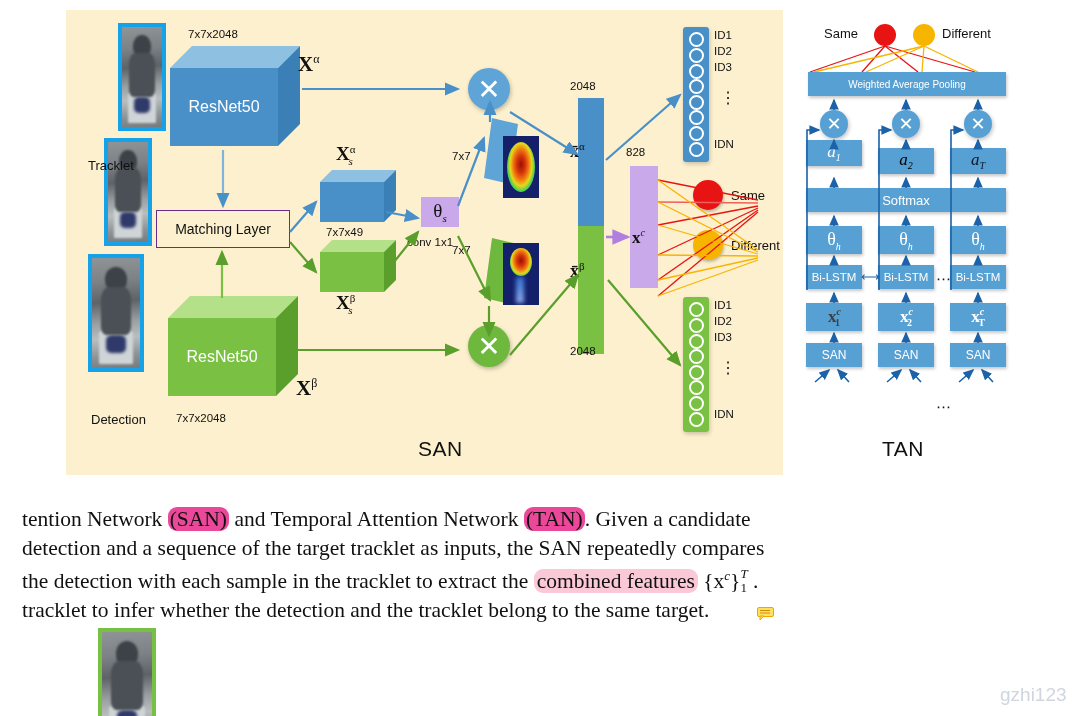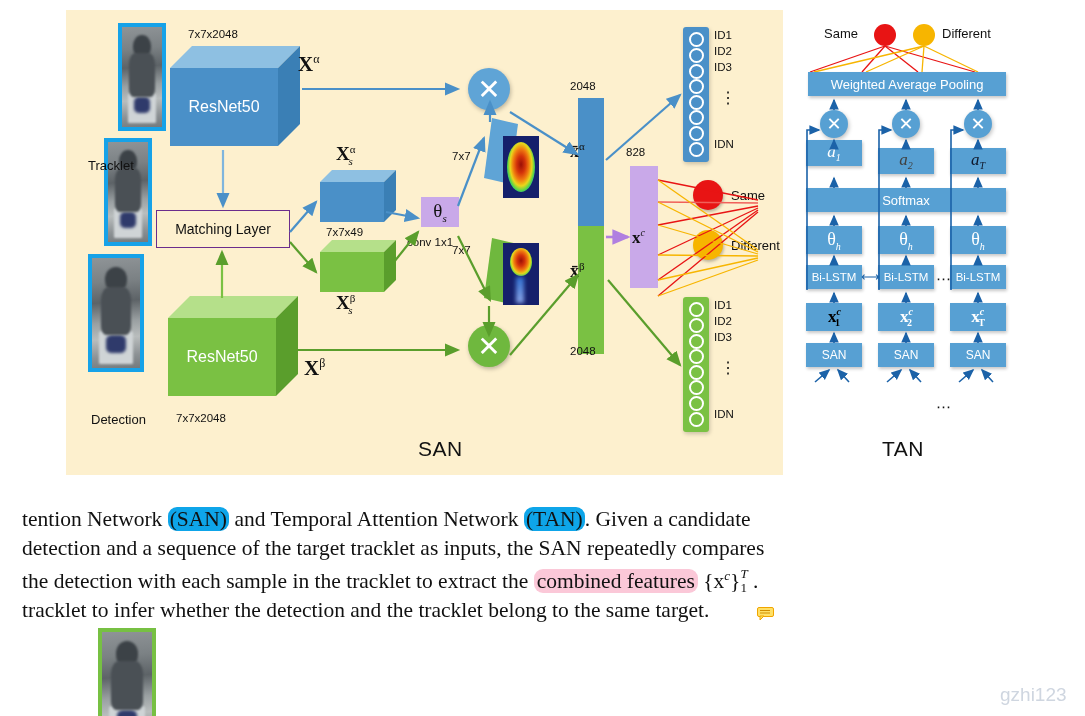--- a/index.html
+++ b/index.html
@@ -36,21 +36,21 @@
   .idcol .node{width:15px;height:15px;border:2px solid #fff;border-radius:50%;box-sizing:border-box;}
 
   
   .tbox{position:absolute;background:#57a0d3;box-shadow:1px 2px 3px rgba(0,0,0,.22);
         display:flex;align-items:center;justify-content:center;color:#fff;}
 
   
   #caption{position:absolute;left:22px;top:505px;width:1045px;
            font-family:"Liberation Serif",serif;font-size:21.5px;line-height:28.6px;color:#111;}
   #caption .ln{display:block;white-space:nowrap;}
-  .hl-purple{background:#0ea5e9;border-radius:9px;padding:0 2px;}
+  .hl-purple{background:#ec4899;border-radius:9px;padding:0 2px;}
   .hl-pink{background:#fbc8d8;border-radius:9px;padding:0 3px;}
   .bold{font-weight:bold;}
   .note-icon{position:absolute;left:757px;top:607px;width:17px;height:13px;}
   .wm{position:absolute;color:#cfd6e0;font-family:"Liberation Sans",sans-serif;font-size:19px;white-space:nowrap;}
 </style>
 </head>
 <body>
 
 <div id="fig">
 
@@ -92,21 +92,21 @@
       <polygon points="108,22 130,0 130,78 108,100" fill="#5a9e2c"></polygon>
       <rect x="0" y="22" width="108" height="78" fill="#7ac143"></rect>
     </svg>
     <div class="abs" style="left:0;top:52px;width:108px;text-align:center;color:#fff;font-size:16px;">ResNet50</div>
   </div>
   <div class="abs lbl-sm" style="left:176px;top:412px;">7x7x2048</div>
 
   <div class="abs mathserif" style="left:298px;top:52px;font-size:21px;">
     <span class="bold">X</span><sup style="font-size:12px;">α</sup>
   </div>
-  <div class="abs mathserif" style="left:296px;top:356px;font-size:21px;margin-left:8px;">
+  <div class="abs mathserif" style="left:296px;top:376px;font-size:21px;">
     <span class="bold">X</span><sup style="font-size:12px;">β</sup>
   </div>
 
   <div class="abs" style="left:156px;top:210px;width:132px;height:36px;border:1.6px solid #6b2d8c;background:#fdf0ce;
               display:flex;align-items:center;justify-content:center;">
     <span class="lbl" style="font-size:14px;">Matching Layer</span>
   </div>
 
   <div class="abs" style="left:320px;top:170px;width:76px;height:52px;">
     <svg width="76" height="52" viewBox="0 0 76 52">
@@ -291,39 +291,39 @@
       <line x1="85" y1="2" x2="62" y2="28" stroke="#e81414"></line>
       <line x1="85" y1="2" x2="118" y2="28" stroke="#e81414"></line>
       <line x1="85" y1="2" x2="175" y2="28" stroke="#e81414"></line>
       <line x1="124" y1="2" x2="14" y2="28" stroke="#f7b500"></line>
       <line x1="124" y1="2" x2="66" y2="28" stroke="#f7b500"></line>
       <line x1="124" y1="2" x2="122" y2="28" stroke="#f7b500"></line>
       <line x1="124" y1="2" x2="178" y2="28" stroke="#f7b500"></line>
     </g>
   </svg>
 
-  <div class="tbox" style="left:808px;top:72px;width:198px;height:24px;font-size:13px;">
+  <div class="tbox" style="left:808px;top:72px;width:198px;height:24px;font-size:10px;">
     <span>Weighted Average Pooling</span>
   </div>
 
   <div class="opnode" style="left:820px;top:110px;width:28px;height:28px;background:#57a0d3;font-size:18px;">
     <span>✕</span>
     </div>
   <div class="opnode" style="left:892px;top:110px;width:28px;height:28px;background:#57a0d3;font-size:18px;">
     <span>✕</span>
     </div>
   <div class="opnode" style="left:964px;top:110px;width:28px;height:28px;background:#57a0d3;font-size:18px;">
     <span>✕</span>
     </div>
 
   <div class="tbox" style="left:806px;top:140px;width:56px;height:26px;">
     <span class="mathserif" style="font-size:17px;font-style:italic;color:#fff;"><span>a</span><sub style="font-size:10px;">1</sub></span>
   </div>
   <div class="tbox" style="left:878px;top:148px;width:56px;height:26px;">
-    <span class="mathserif" style="font-size:17px;font-style:italic;color:#404040;"><span>a</span><sub style="font-size:10px;">2</sub></span>
+    <span class="mathserif" style="font-size:17px;font-style:italic;color:#000000;"><span>a</span><sub style="font-size:10px;">2</sub></span>
   </div>
   <div class="tbox" style="left:950px;top:148px;width:56px;height:26px;">
     <span class="mathserif" style="font-size:17px;font-style:italic;color:#0f172a;"><span>a</span><sub style="font-size:10px;">T</sub></span>
   </div>
 
   <div class="tbox" style="left:806px;top:188px;width:200px;height:24px;font-size:13px;">
     <span>Softmax</span>
   </div>
 
   <div class="tbox" style="left:806px;top:226px;width:56px;height:28px;">
@@ -342,21 +342,21 @@
   <div class="tbox" style="left:878px;top:265px;width:56px;height:24px;font-size:11.5px;">
     <span>Bi-LSTM</span>
     </div>
   <div class="tbox" style="left:950px;top:265px;width:56px;height:24px;font-size:11.5px;">
     <span>Bi-LSTM</span>
     </div>
   <div class="abs lbl-sm" style="left:936px;top:270px;font-size:15px;color:#111;">⋯</div>
   <div class="abs" style="left:861px;top:269px;font-size:13px;color:#1b62a8;">⟷</div>
 
   <div class="tbox" style="left:806px;top:303px;width:56px;height:28px;">
-    <span class="mathserif bold" style="font-size:17px;color:#000000;"><span>x</span><sup style="font-size:10px;font-style:italic;">c</sup><sub style="font-size:10px;margin-left:-6px;">1</sub></span>
+    <span class="mathserif bold" style="font-size:17px;color:#404040;"><span>x</span><sup style="font-size:10px;font-style:italic;">c</sup><sub style="font-size:10px;margin-left:-6px;">1</sub></span>
   </div>
   <div class="tbox" style="left:878px;top:303px;width:56px;height:28px;">
     <span class="mathserif bold" style="font-size:17px;color:#fff;"><span>x</span><sup style="font-size:10px;font-style:italic;">c</sup><sub style="font-size:10px;margin-left:-6px;">2</sub></span>
   </div>
   <div class="tbox" style="left:950px;top:303px;width:56px;height:28px;">
     <span class="mathserif bold" style="font-size:17px;color:#fff;"><span>x</span><sup style="font-size:10px;font-style:italic;">c</sup><sub style="font-size:10px;margin-left:-6px;">T</sub></span>
   </div>
 
   <div class="tbox" style="left:806px;top:343px;width:56px;height:24px;font-size:12px;">
     <span>SAN</span>

